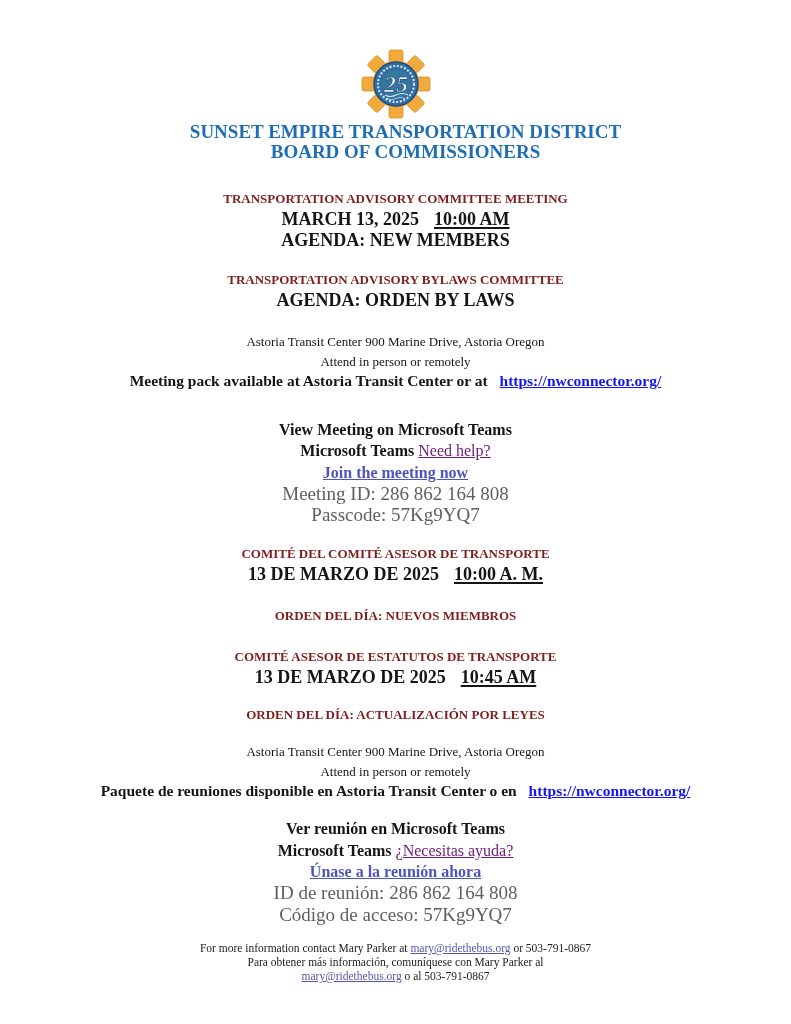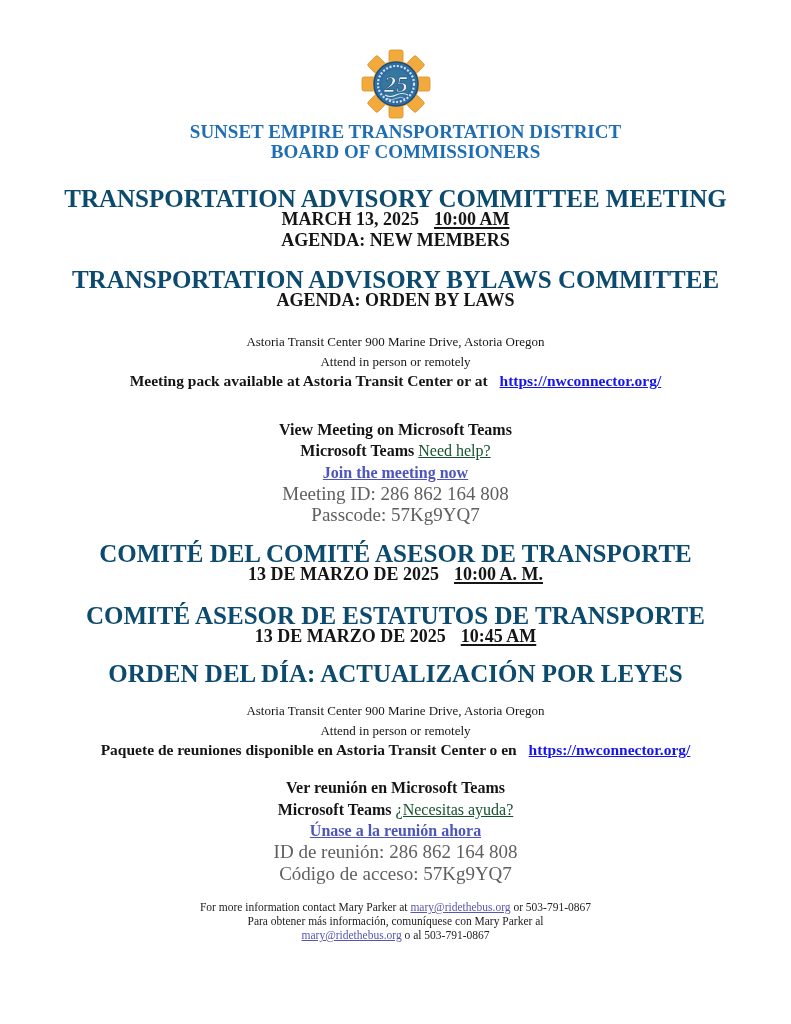--- a/index.html
+++ b/index.html
@@ -10,21 +10,21 @@
     -webkit-font-smoothing:antialiased;
   }
   .page { padding-top:48px; text-align:center; }
 
   .logo-wrap { margin:0 auto 2px auto; width:84px; height:72px; }
 
   .org-title { color:#1F6EB4; font-weight:bold; font-size:19px; line-height:20px; margin-bottom:26px;padding-left:20px; }
 
   .blk { margin:0 auto; }
 
-  .sec-title  { font-weight:bold; font-size:25px; line-height:21px; color:#0c4a6e;text-align:center; }
+  .sec-title  { font-weight:bold; font-size:13px; line-height:21px; color:#7f1d1d;text-align:center; }
   .sec-line   { font-weight:bold; font-size:18px; line-height:21px; color:#151515; }
   .sec-block  { margin-bottom:18px; }
   .sec-block-2{ margin-bottom:21px; }
 
   .addr-block { margin-bottom:29px; }
   .addr-line  { font-weight:normal; font-size:13px; line-height:19.5px; color:#151515; }
   .pack-line  { font-weight:bold; font-size:15.5px; line-height:19px; color:#151515; }
 
   .teams-block { margin-bottom:18px; }
   .teams-line  { font-size:16px; line-height:21.3px; }
@@ -32,21 +32,21 @@
   .gray-line   { color:#5f5f5f; font-size:19px; line-height:21.3px; }
 
   .es-head   { margin-bottom:20px; }
   .one-line  { margin-bottom:20px; }
 
   .gap14 { display:inline-block; width:15px; }
   .u { text-decoration:underline; text-decoration-thickness:1.5px; text-underline-offset:2px; }
 
   a { cursor:pointer; }
   .link-bright { color:#1414EE; font-weight:bold; text-decoration:underline;padding-left:8px; }
-  .link-teams  { color:#14532d; }
+  .link-teams  { color:#701a75; }
   .link-teams-b{ color:#4C54BD; font-weight:bold; text-decoration:underline; }
 
   .footer { margin-top:0; font-size:11.5px; line-height:14px; color:#222222; }
   .link-footer { color:#5656AE; text-decoration:underline; }
 </style>
 </head>
 <body>
 
 <div class="page">
 
@@ -112,20 +112,23 @@
     <div class="gray-line">Passcode: 57Kg9YQ7</div>
   </div>
 
   <div class="blk es-head">
     <div class="sec-title">COMITÉ DEL COMITÉ ASESOR DE TRANSPORTE</div>
     <div class="sec-line">
       <span>13 DE MARZO DE 2025</span><span class="gap14"></span><span class="u">10:00 A. M.</span>
     </div>
   </div>
 
+  <div class="blk one-line">
+    <div class="sec-title">ORDEN DEL DÍA: NUEVOS MIEMBROS</div>
+  </div>
 
   <div class="blk" style="margin-bottom:16px;">
     <div class="sec-title">COMITÉ ASESOR DE ESTATUTOS DE TRANSPORTE</div>
     <div class="sec-line">
       <span>13 DE MARZO DE 2025</span><span class="gap14"></span><span class="u">10:45 AM</span>
     </div>
   </div>
 
   <div class="blk" style="margin-bottom:17px;">
     <div class="sec-title">ORDEN DEL DÍA: ACTUALIZACIÓN POR LEYES</div>

